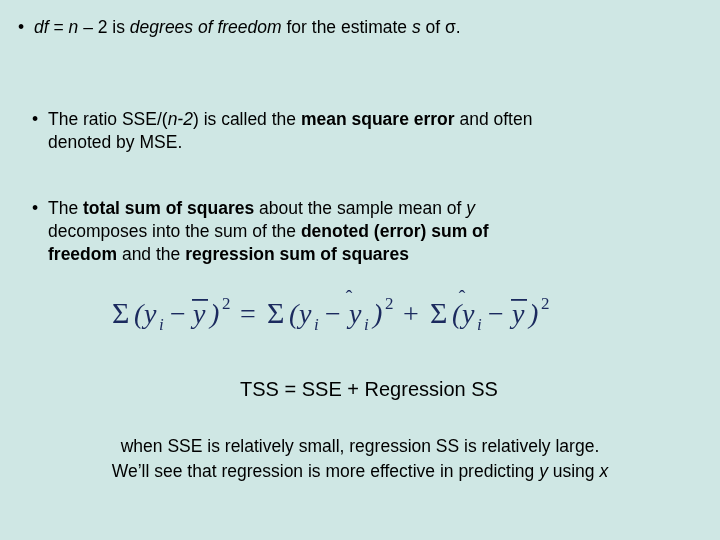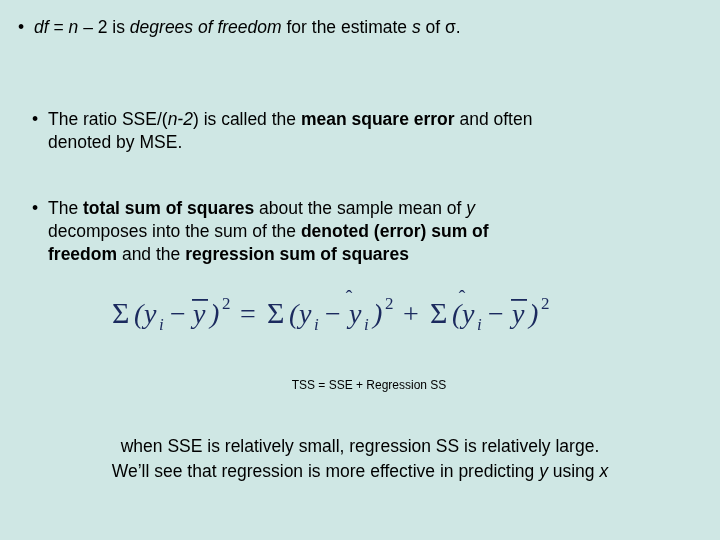--- a/index.html
+++ b/index.html
@@ -69,21 +69,21 @@
   }
   .formula svg { display: block; }
 
   
   .tss-line {
     position: absolute;
     left: 0;
     top: 378px;
     width: 720px;
     text-align: center;
-    font-size: 12px;
+    font-size: 20px;
   }
   .tss-line .inner {
     display: inline-block;
     padding-left: 18px;
   }
 
   
   .closing {
     position: absolute;
     left: 30px;

